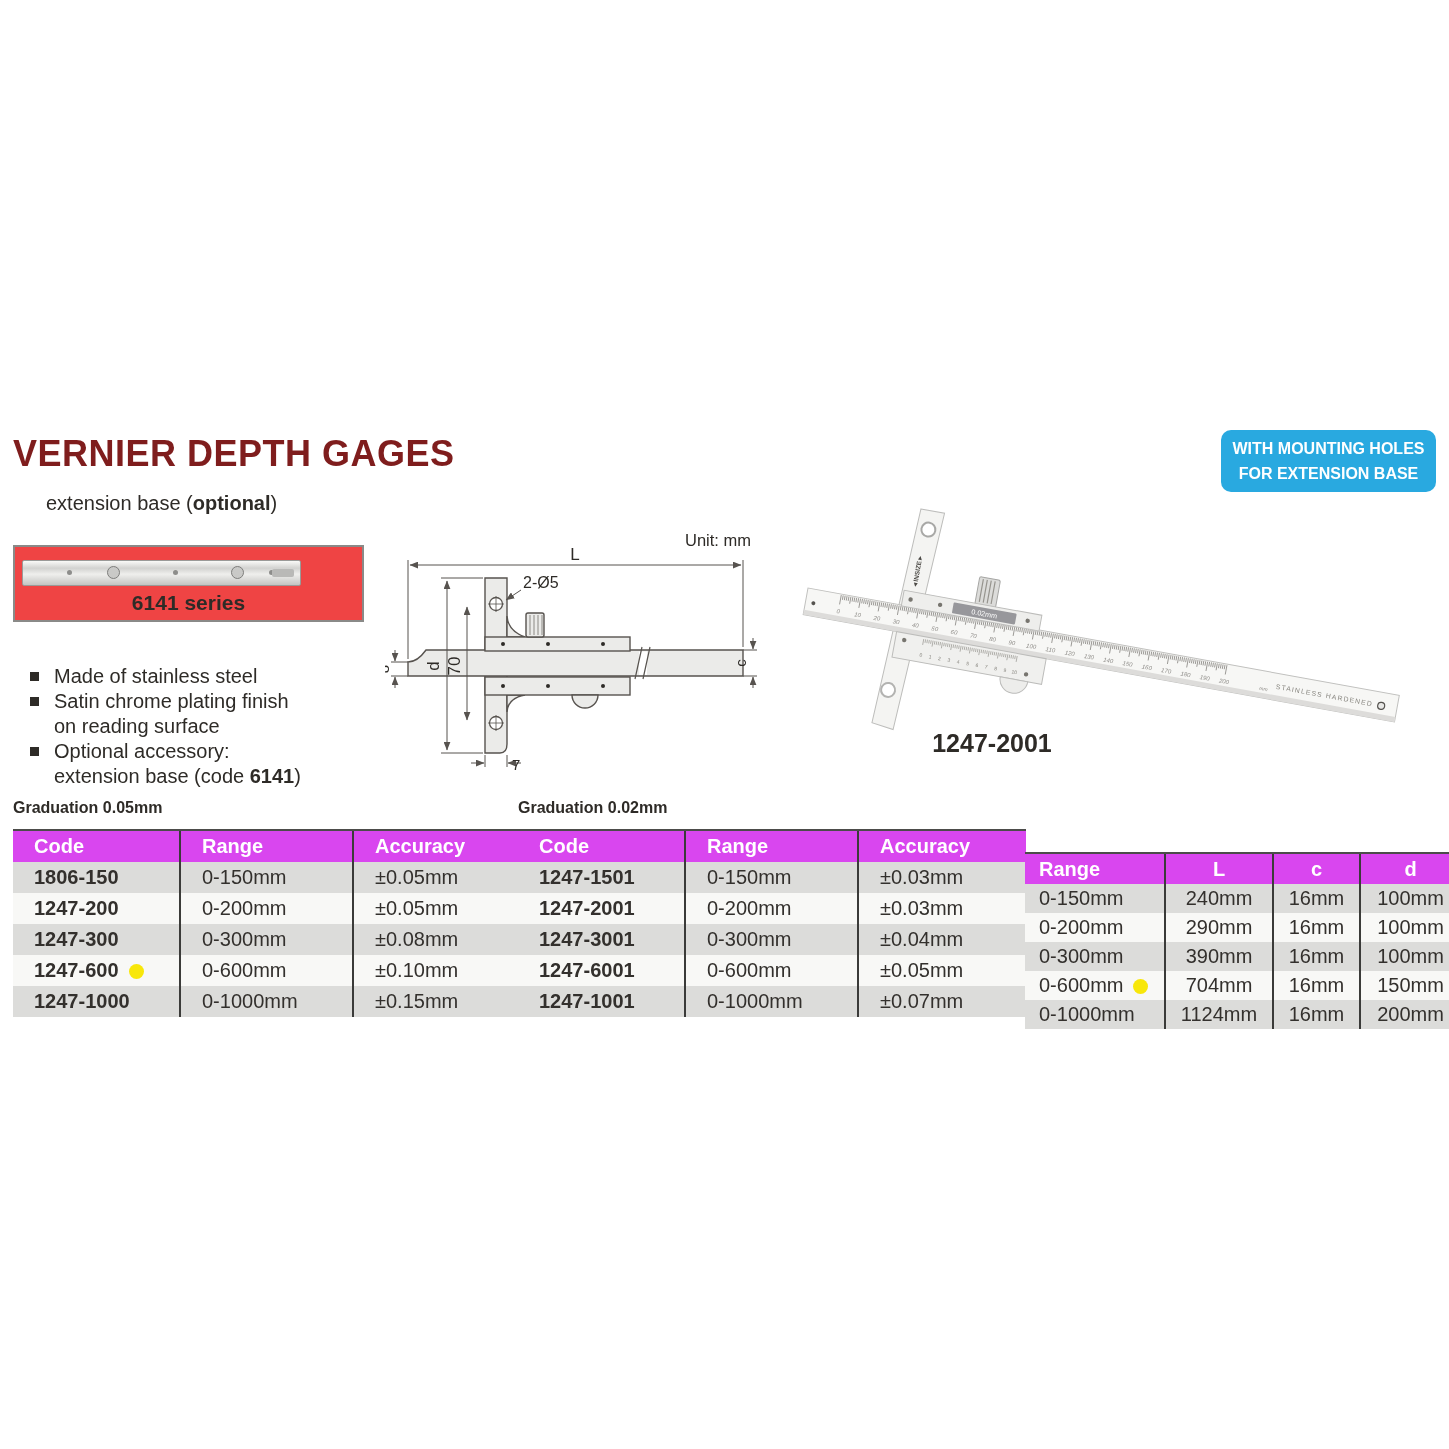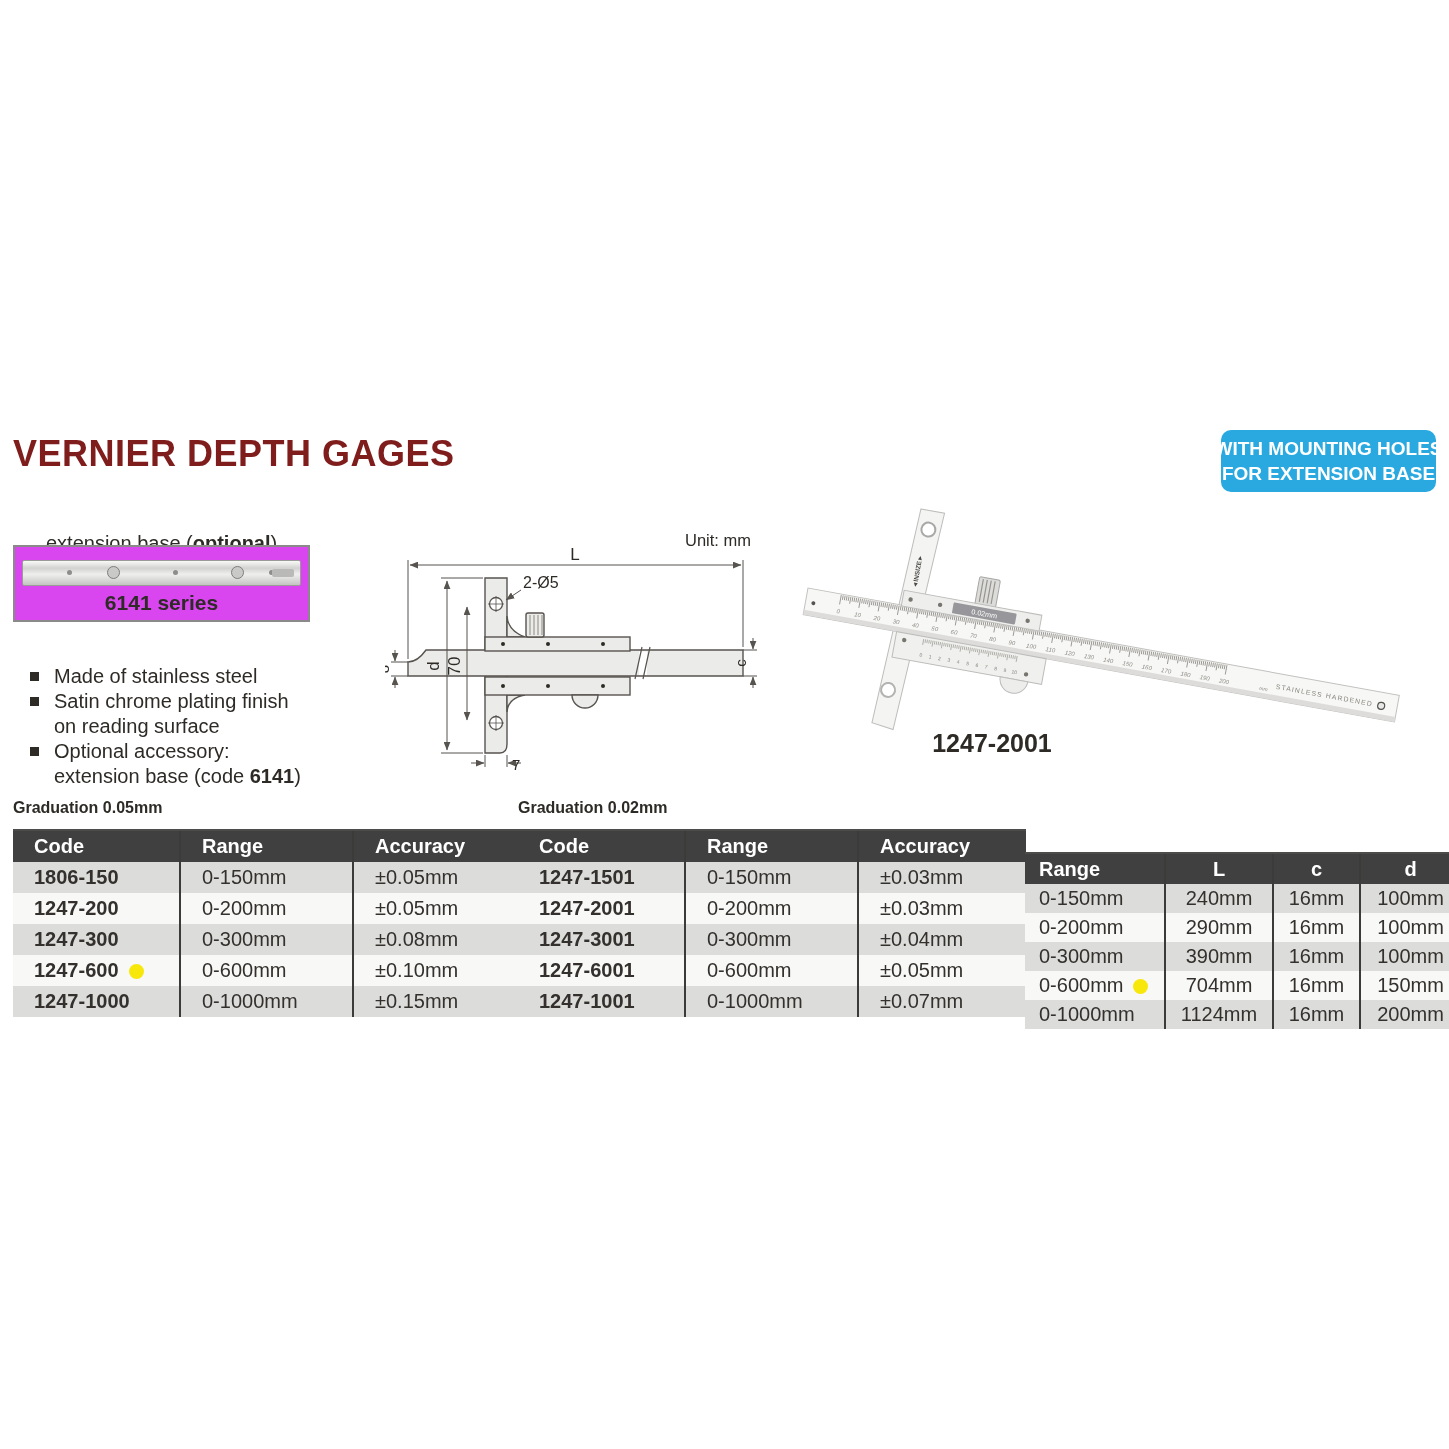--- a/index.html
+++ b/index.html
@@ -7,42 +7,42 @@
     width:1449px;height:1449px;background:#ffffff;position:relative;
     font-family:"Liberation Sans",sans-serif;color:#2e2b27;
     -webkit-font-smoothing:antialiased;
   }
   .abs{position:absolute;}
   
   .page-title{left:13px;top:433px;font-size:36px;font-weight:bold;color:#7f1d1d;letter-spacing:.5px;}
   
   .badge{left:1221px;top:430px;width:215px;height:62px;background:#29a9e0;border-radius:10px;
          display:flex;flex-direction:column;justify-content:center;align-items:center;}
-  .badge div{color:#fff;font-size:19px;font-weight:bold;line-height:25px;white-space:nowrap;}
+  .badge div{color:#fff;font-size:16px;font-weight:bold;line-height:25px;white-space:nowrap;}
   
-  .ext-label{left:46px;top:532px;font-size:20px;text-align:center;}
-  .ext-box{left:13px;top:545px;width:297px;height:77px;background:#d946ef;border:2px solid #8a8a88;box-sizing:border-box;}
+  .ext-label{left:46px;top:492px;font-size:20px;text-align:center;}
+  .ext-box{left:13px;top:545px;width:351px;height:77px;background:#ef4444;border:2px solid #8a8a88;box-sizing:border-box;}
   .ext-bar{position:absolute;left:7px;top:13px;width:277px;height:24px;
     background:linear-gradient(180deg,#fafaf8 0%,#d2d2d0 30%,#efefed 55%,#c4c4c2 100%);
     border:1px solid #9a9a98;border-radius:2px;}
   .ext-bar i{position:absolute;border-radius:50%;}
   .ext-hole{width:5px;height:5px;background:#8d8d8b;top:9px;}
   .ext-screw{width:11px;height:11px;background:#c9c9c7;border:1px solid #7e7e7c;top:5px;}
   .ext-logo{position:absolute;right:6px;top:8px;width:22px;height:8px;background:#b9b9b7;border-radius:2px;}
   .ext-caption{position:absolute;left:0;right:0;top:44px;text-align:center;font-size:21px;font-weight:bold;}
   
   .features{left:13px;top:648px;list-style:none;margin:16px;padding:0;font-size:20px;line-height:25px;}
   .features li{position:relative;padding-left:25px;}
   .features li::before{content:"";position:absolute;left:1px;top:8px;width:9px;height:9px;background:#2e2b27;}
   .seg-b{font-weight:bold;}
   
   .grad-heading{font-size:16px;font-weight:bold;}
   
   table.tbl{position:absolute;border-collapse:collapse;table-layout:fixed;font-size:20px;color:#33302d;}
-  .tbl thead th{background:#404040;color:#fff;font-weight:bold;border-top:2px solid #4c4c4a;}
+  .tbl thead th{background:#d946ef;color:#fff;font-weight:bold;border-top:2px solid #4c4c4a;}
   .tbl th + th, .tbl td + td{border-left:2px solid #3b3b39;}
   .tbl tbody tr:nth-child(odd){background:#dcdcda;}
   .tbl tbody tr:nth-child(even){background:#f8f8f6;}
   .tblA{width:441px;}
   .tblA th,.tblA td{height:31px;text-align:left;padding:0 0 0 21px;}
   .tblA td:first-child{font-weight:bold;}
   .tblA th:nth-child(1){width:145px;} .tblA th:nth-child(2){width:150px;} .tblA th:nth-child(3){width:146px;}
   .tblB{width:414px;}
   .tblB th{height:28px;} .tblB td{height:27px;}
   .tblB th:first-child,.tblB td:first-child{text-align:left;padding-left:14px;}

